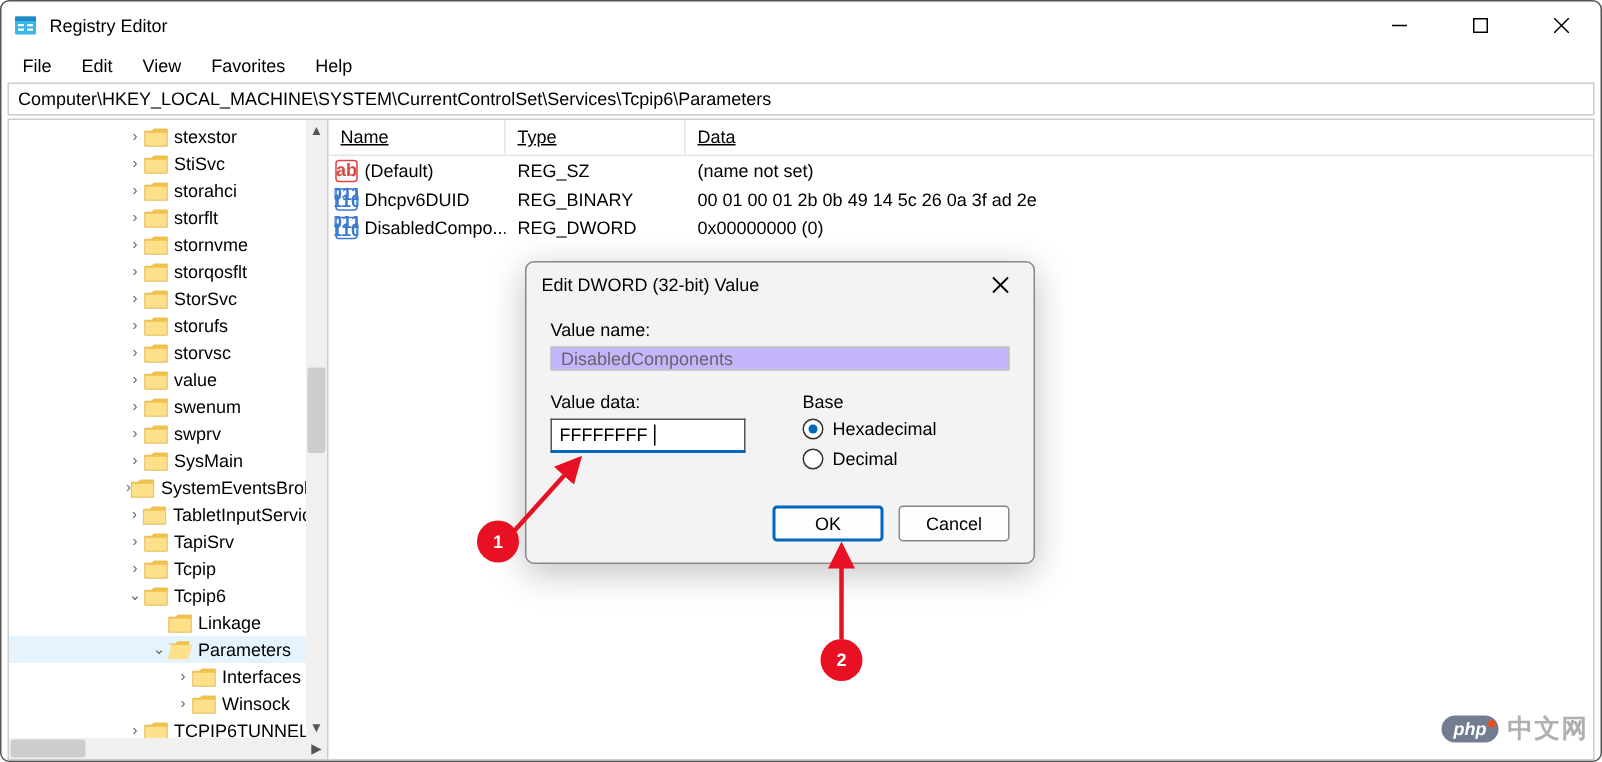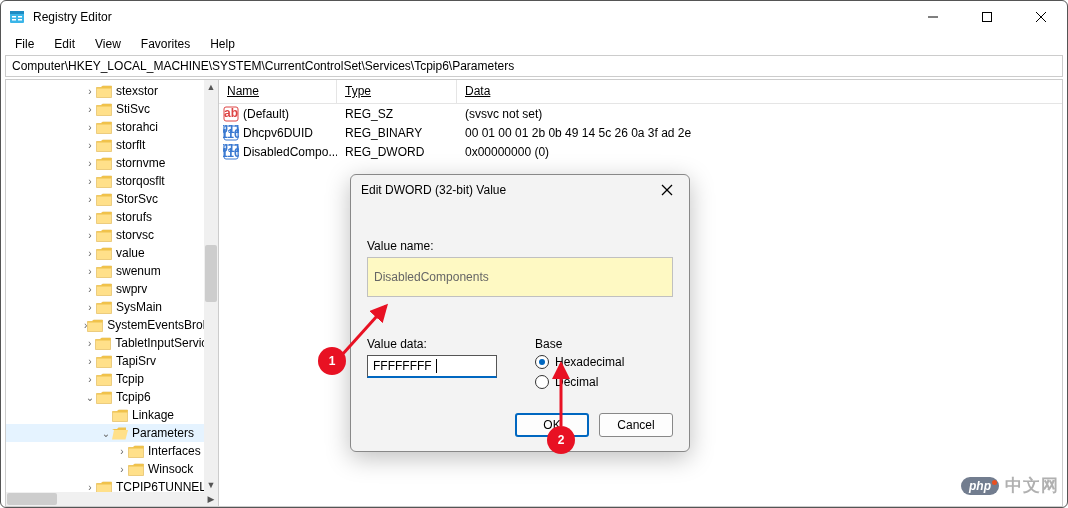--- a/index.html
+++ b/index.html
@@ -58,22 +58,22 @@
   .list-row .cell-type { width: 120px; padding: 0 8px; }
   .list-row .cell-data { flex: 1; padding: 0 8px; }
   .reg-icon { width: 16px; height: 16px; margin-right: 4px; flex-shrink: 0; }
 
   
   .dialog { position: absolute; left: 349px; top: 173px; width: 340px; background: #f3f3f3; border: 1px solid #888; border-radius: 6px; box-shadow: 0 6px 24px rgba(0,0,0,0.25); }
   .dialog-titlebar { height: 30px; display: flex; align-items: center; padding: 0 10px; }
   .dialog-titlebar .dtitle { flex: 1; }
   .dialog-close { width: 24px; height: 24px; display: flex; align-items: center; justify-content: center; font-size: 15px; }
   .dialog-body { padding: 8px 16px 14px 16px; }
-  .dlg-label { margin-bottom: 4px; margin-top: 26px; }
-  .dlg-value-name { background: #fef9c3; border: 1px solid #c0c0c0; padding: 12px 6px; margin-bottom: 14px; color:#666; }
+  .dlg-label { margin-bottom: 4px; }
+  .dlg-value-name { background: #c4b5fd; border: 1px solid #c0c0c0; padding: 0 6px; margin-bottom: 14px; color:#666; }
   .dlg-row { display: flex; gap: 30px; margin-bottom: 18px; }
   .dlg-col { flex: 1; }
   .dlg-input { width: 130px; background: #fff; border: 1px solid #555; border-bottom: 2px solid #0067c0; padding: 3px 5px; }
   .radio-row { display: flex; align-items: center; gap: 6px; margin-bottom: 6px; }
   .radio-outer { width: 14px; height: 14px; border: 1px solid #333; border-radius: 50%; display: flex; align-items: center; justify-content: center; background:#fff; }
   .radio-outer.checked .radio-dot { width: 6px; height: 6px; background: #0067c0; border-radius: 50%; }
   .dlg-buttons { display: flex; justify-content: flex-end; gap: 10px; }
   .dlg-btn { min-width: 74px; height: 24px; border: 1px solid #888; border-radius: 3px; background: #fdfdfd; display: flex; align-items: center; justify-content: center; }
   .dlg-btn.primary { border: 2px solid #0067c0; margin-left: 24px; }
 
@@ -342,21 +342,21 @@
     <div id="list-rows">
         <div class="list-row">
           <div class="cell-name">
             <span class="reg-icon"><svg width="16" height="16" viewBox="0 0 16 16">
                 <rect x="1" y="1" width="14" height="14" rx="2" fill="#fff" stroke="#d44" stroke-width="1"></rect>
                 <text x="8" y="11" text-anchor="middle" font-size="8" fill="#d44" font-weight="bold">ab</text>
               </svg></span>
             <span>(Default)</span>
           </div>
           <div class="cell-type">REG_SZ</div>
-          <div class="cell-data">(svsvc not set)</div>
+          <div class="cell-data">(name not set)</div>
         </div>
         <div class="list-row">
           <div class="cell-name">
             <span class="reg-icon"><svg width="16" height="16" viewBox="0 0 16 16">
                 <rect x="1" y="1" width="14" height="14" rx="2" fill="#fff" stroke="#3a79d1" stroke-width="1"></rect>
                 <text x="8" y="8" text-anchor="middle" font-size="5.5" fill="#3a79d1" font-weight="bold">011</text>
                 <text x="8" y="13" text-anchor="middle" font-size="5.5" fill="#3a79d1" font-weight="bold">110</text>
               </svg></span>
             <span>Dhcpv6DUID</span>
           </div>

